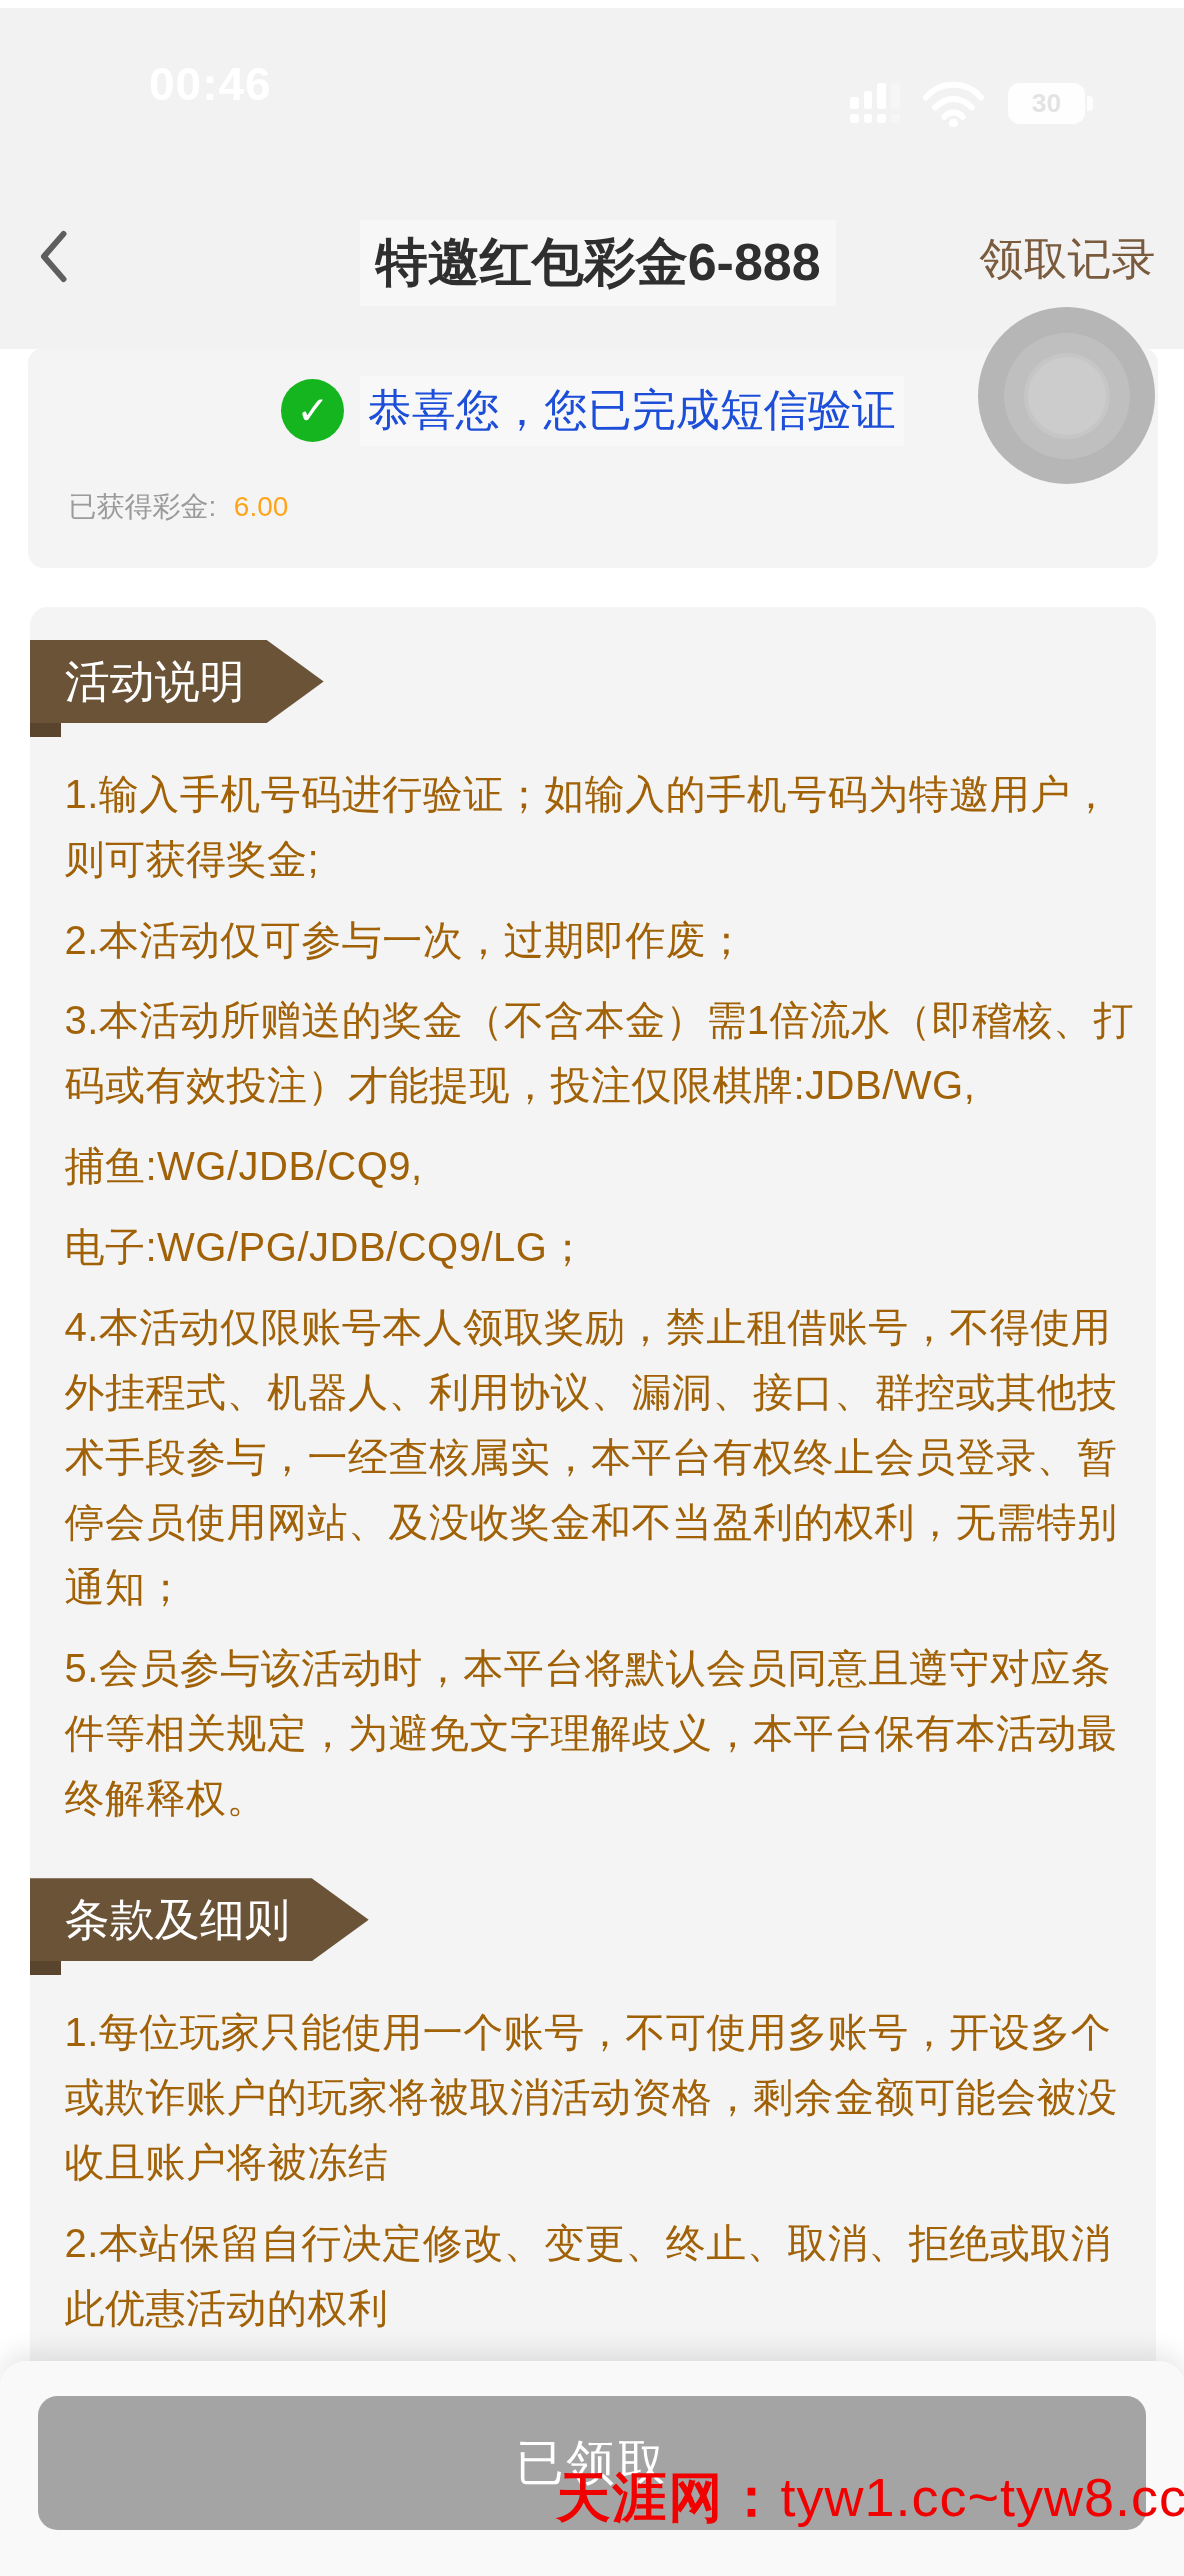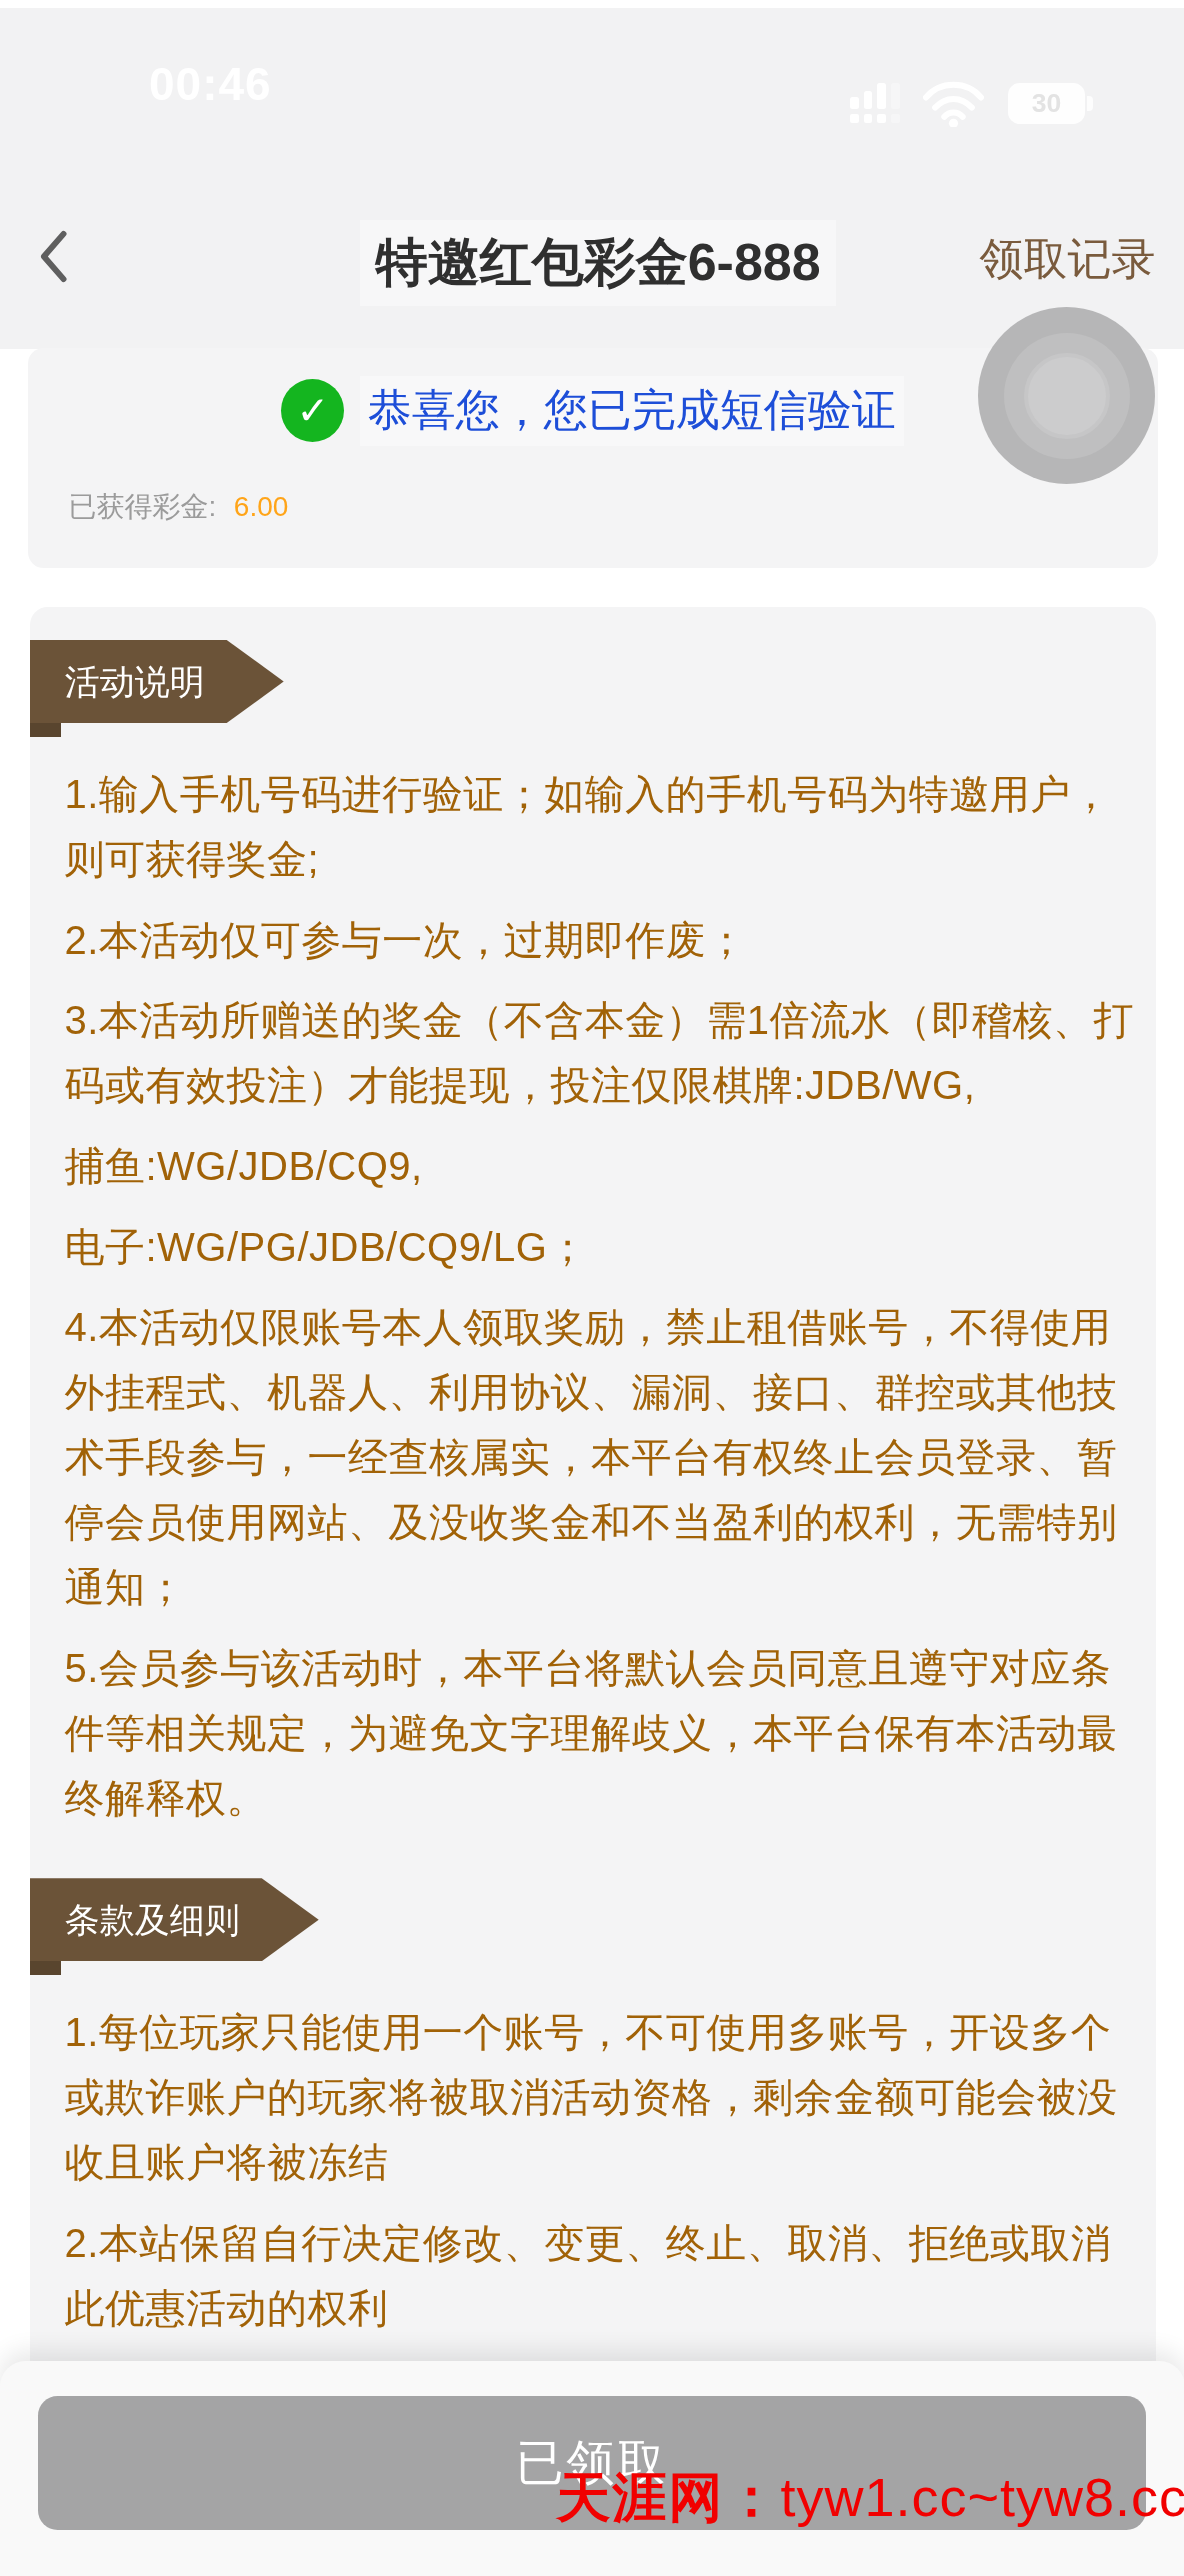--- a/index.html
+++ b/index.html
@@ -48,21 +48,21 @@
 
   
   .content-card { position:absolute; left:29.5px; top:607px; width:1126px; height:1780px; background:#f4f4f5; border-radius:17.7px; overflow:hidden; }
 
   .ribbon-row { position:relative; height:83px; margin-bottom:39px; }
   .ribbon-row.first { margin-top:33px; }
   .ribbon-row.second { margin-top:47px; }
   .ribbon-wrap { position:absolute; left:-11.8px; top:0; }
   .ribbon-fold { position:absolute; left:2px; bottom:-13.8px; width:41px; height:29.5px; background:#59452e; border-radius:0 0 0 11.8px; }
   .ribbon-body { position:relative; z-index:2; height:83px; line-height:83px; background:#6b5338; color:#ffffff;
-                 font-size:35px; padding:0 79px 0 47px; white-space:nowrap;
+                 font-size:45px; padding:0 79px 0 47px; white-space:nowrap;
                  clip-path:polygon(0 11.8px,11.8px 0,calc(100% - 57px) 0,100% 50%,calc(100% - 57px) 100%,11.8px 100%,0 calc(100% - 11.8px)); }
 
   .body-text { margin:0 19.6px 0 35px; }
   .body-text p { margin:0 0 15.7px 0; font-size:40px; line-height:65px; color:#a16207; letter-spacing:0.5px;
                  overflow-wrap:anywhere; }
 
   
   .footer { position:absolute; left:0; top:2361px; width:1185px; height:274px; background:#f9f9f9;
             border-radius:25.5px 25.5px 0 0; box-shadow:0 -9.8px 23.6px rgba(0,0,0,0.09); z-index:40; }
   .claim-button { position:absolute; left:38px; top:35px; width:1108px; height:134px; background:#a4a4a5; border-radius:19.6px;

